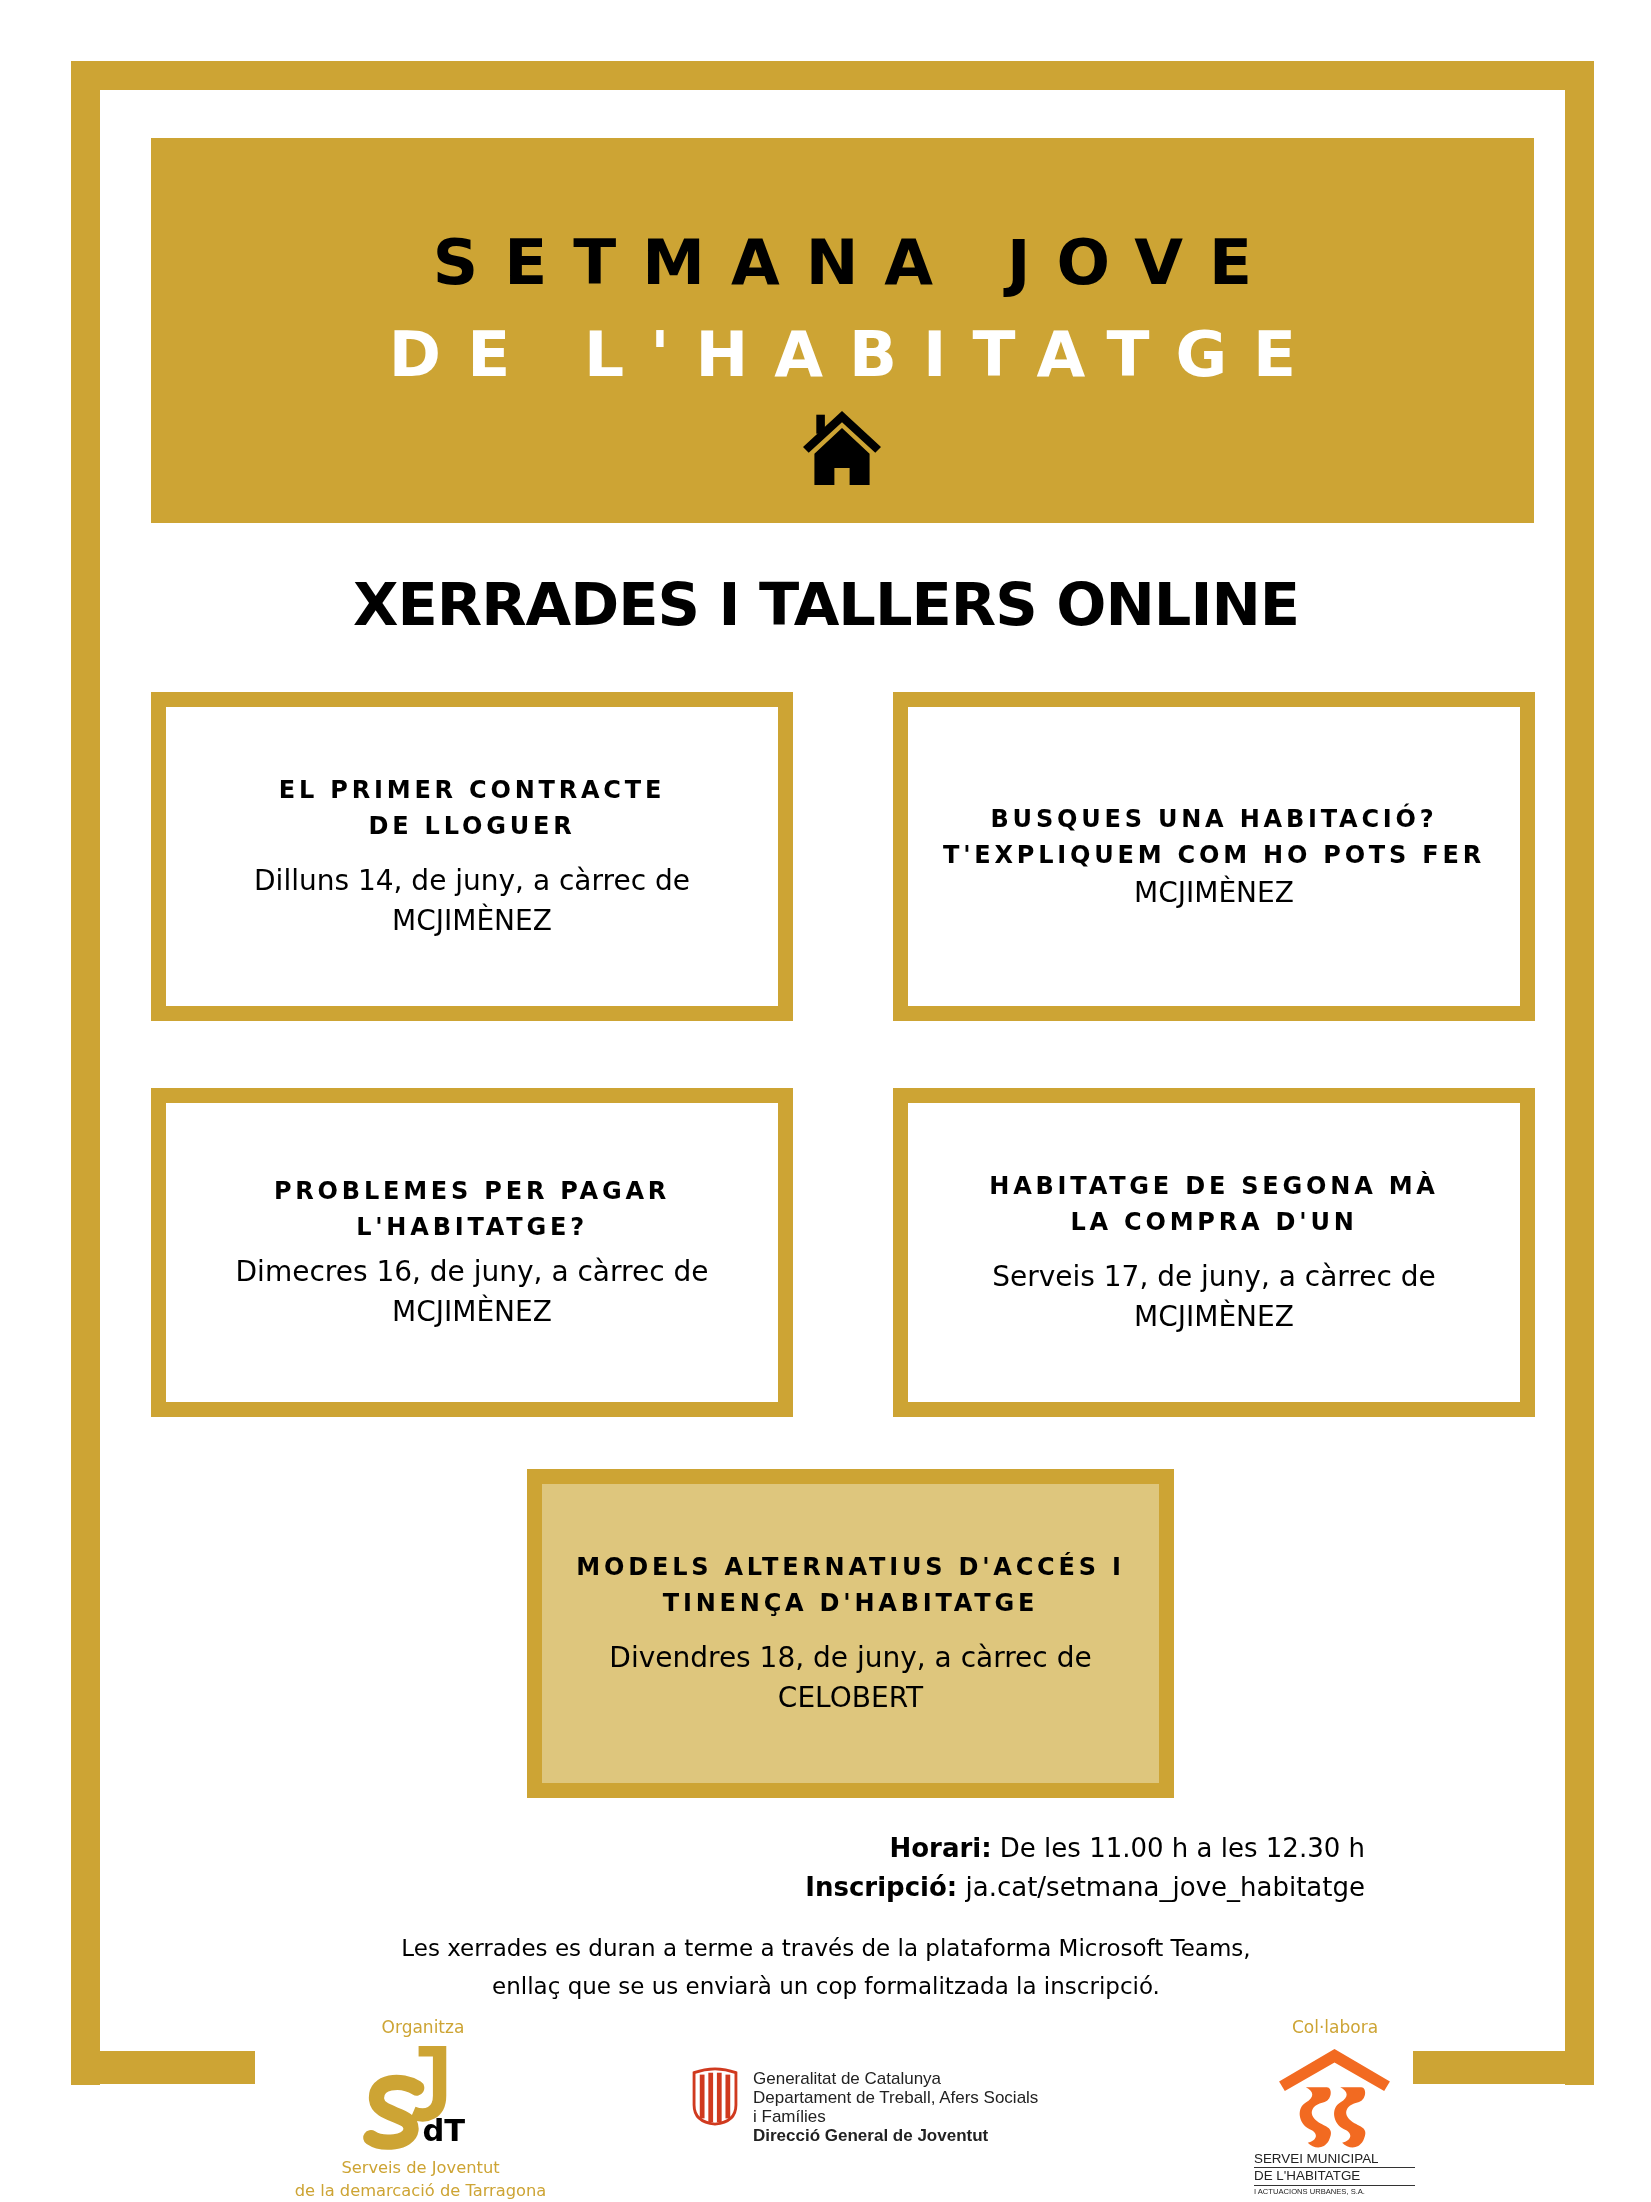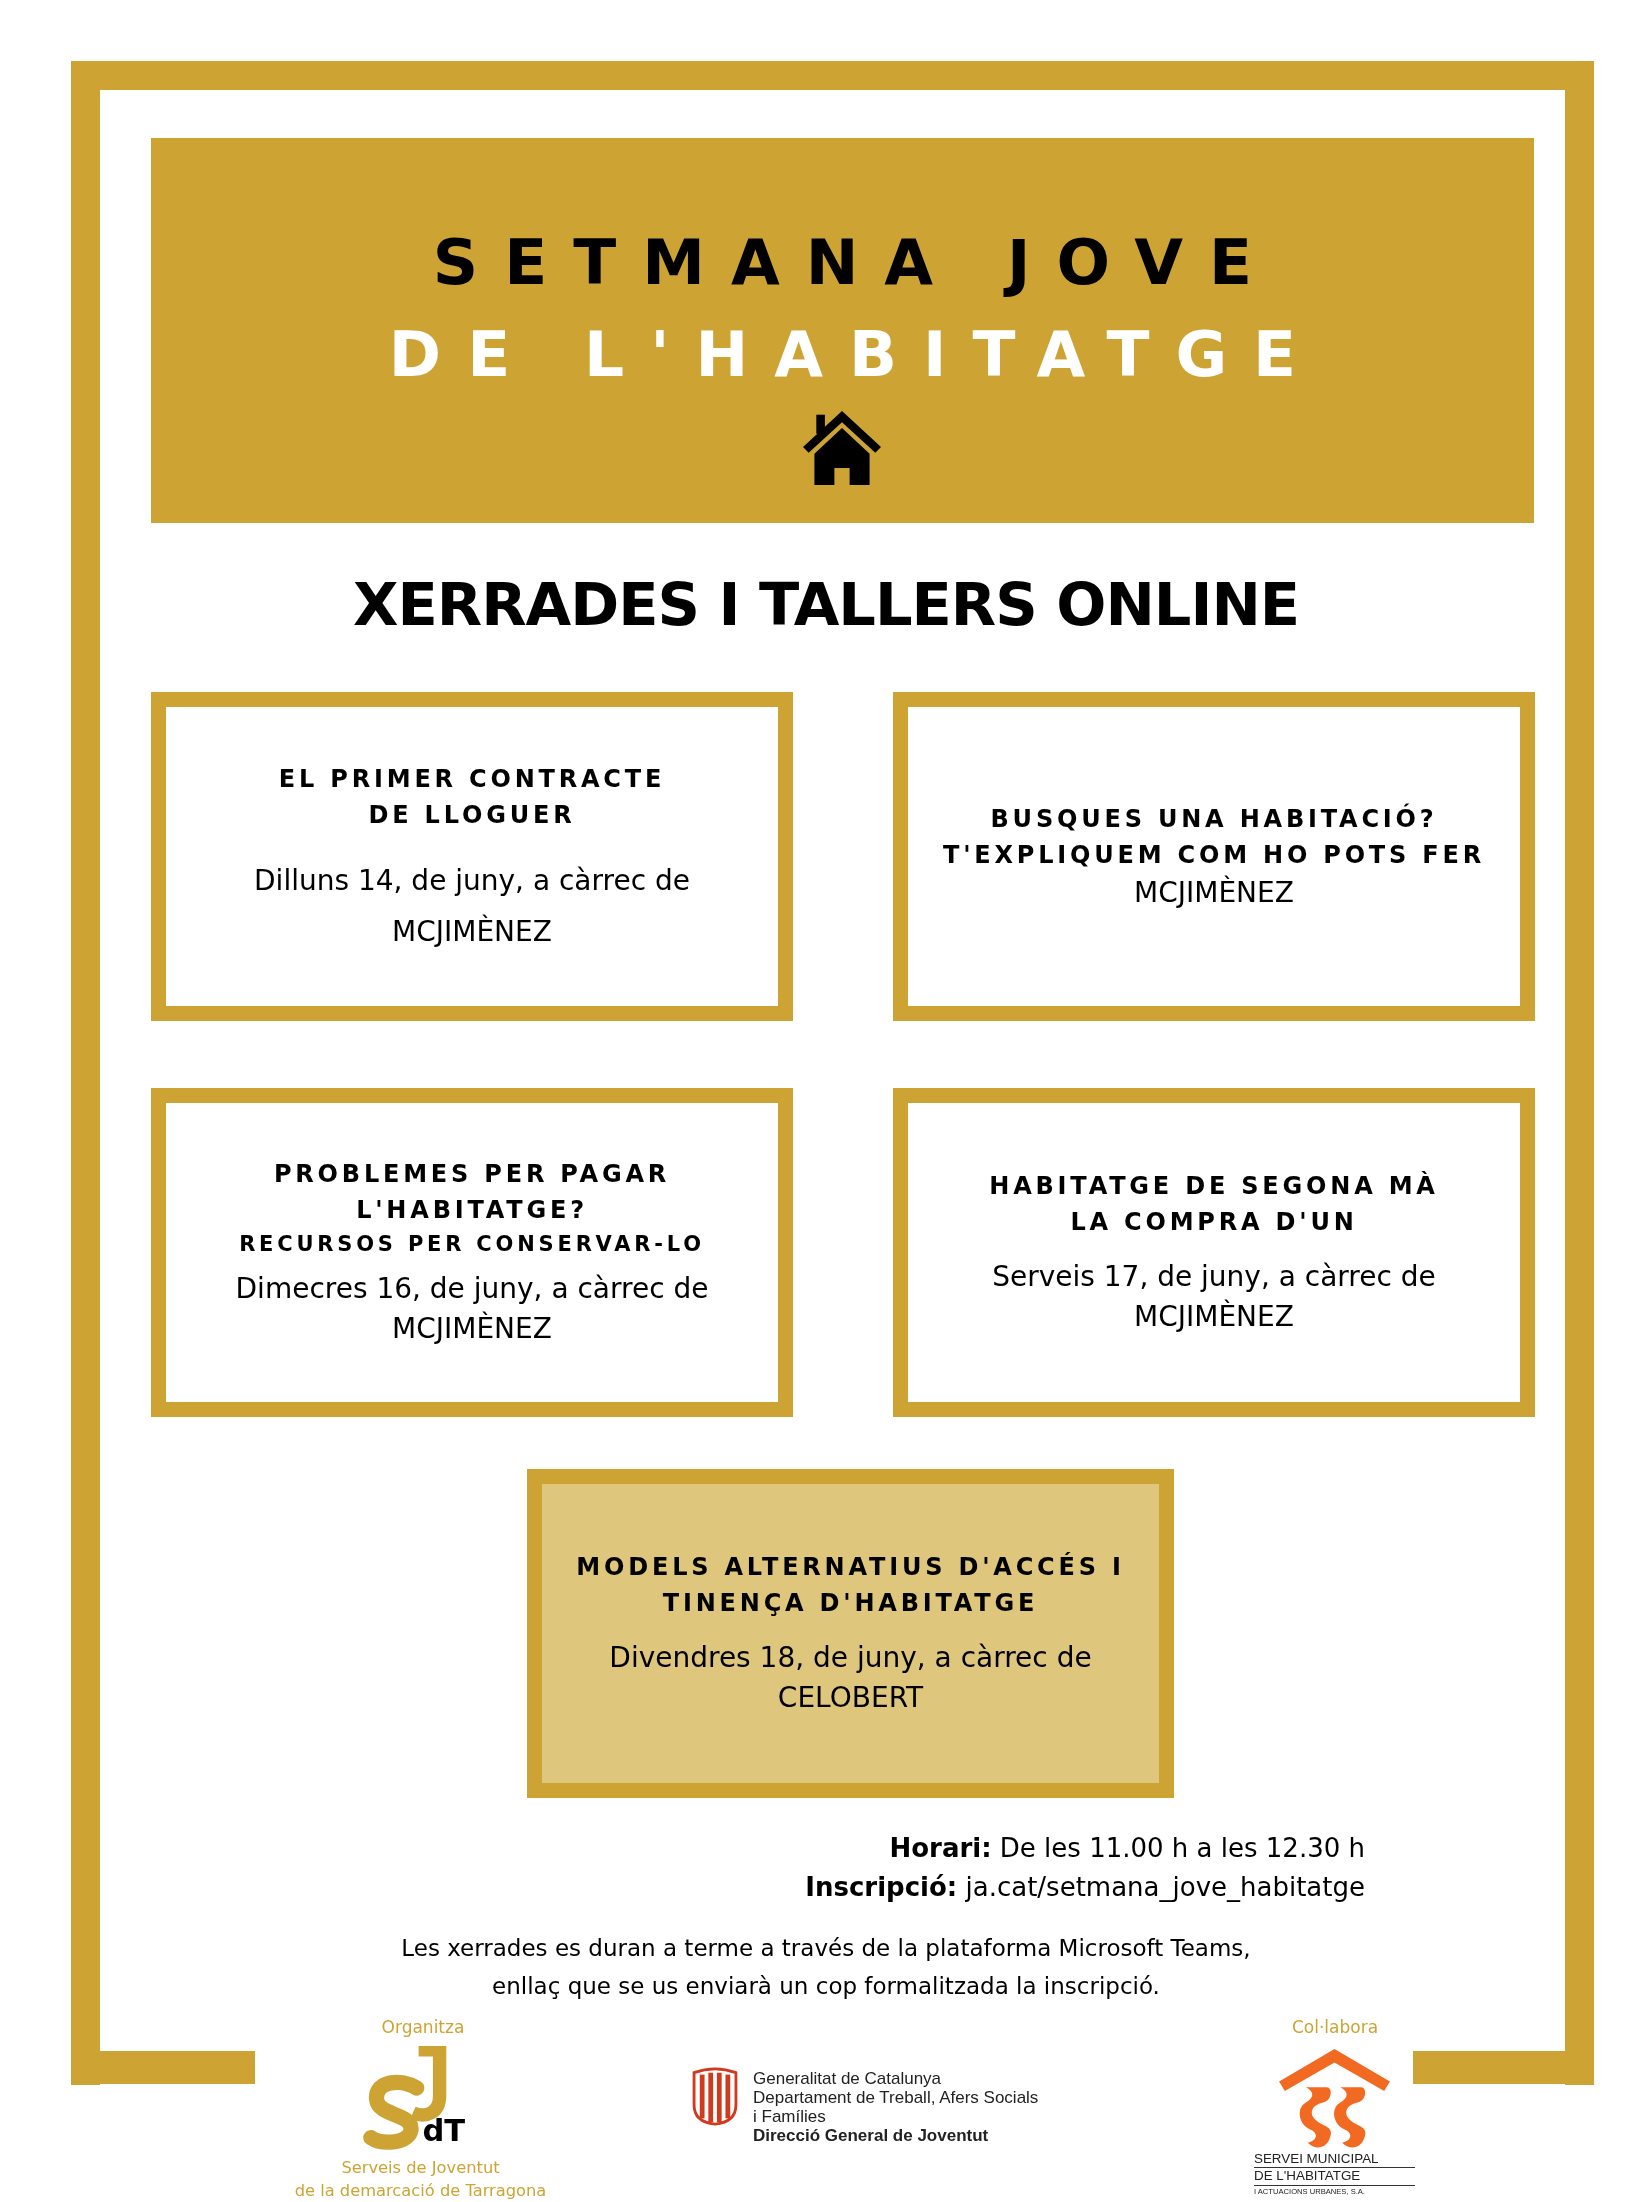--- a/index.html
+++ b/index.html
@@ -18,21 +18,21 @@
   .title1 { top:88px; color:#000; }
   .title2 { top:180px; color:#fff; }
   .house { position:absolute; left:650px; top:271px; width:82px; height:78px; }
   .subtitle { left:0; width:1652px; top:570px; text-align:center; font-family:"DejaVu Sans", sans-serif; font-weight:bold; font-size:59px; letter-spacing:-1px; }
   
   .card { position:absolute; box-sizing:border-box; border:15.3px solid #CDA434; background:#fff; text-align:center; display:flex; flex-direction:column; align-items:center; justify-content:center; }
   .card-title { font-family:"DejaVu Sans", sans-serif; font-weight:bold; font-size:24px; letter-spacing:3.8px; line-height:36px; }
   .card-title-sm { font-family:"DejaVu Sans", sans-serif; font-weight:bold; font-size:21px; letter-spacing:3.8px; line-height:32.5px; }
   .card-date { font-family:"DejaVu Sans", sans-serif; font-size:28px; margin-top:17px; line-height:40px; }
   .card-host { font-family:"DejaVu Sans", sans-serif; font-size:28px; line-height:40px; }
-  .c1 { left:151px; top:692px; width:642px; height:329px;gap:11px; }
+  .c1 { left:151px; top:692px; width:642px; height:329px; }
   .c2 { left:893px; top:692px; width:642px; height:329px; }
   .c3 { left:151px; top:1088px; width:642px; height:329px; }
   .c4 { left:893px; top:1088px; width:642px; height:329px; }
   .c5 { left:527px; top:1469px; width:647px; height:329px; background:#DEC67D; }
   
   .info { left:0; width:1327px; text-align:right; font-family:"DejaVu Sans", sans-serif; font-size:26px;padding-left:38px; }
   .info b { font-weight:bold; }
   .horari { top:1833px; }
   .inscripcio { top:1872px; }
   .para { left:0; width:1652px; text-align:center; top:1929px; font-family:"DejaVu Sans", sans-serif; font-size:23px; line-height:38px; }
@@ -87,21 +87,20 @@
     <div>T'EXPLIQUEM COM HO POTS FER</div>
   </div>
   <div class="card-host">MCJIMÈNEZ</div>
 </div>
 
 <div class="card c3">
   <div class="card-title">
     <div>PROBLEMES PER PAGAR</div>
     <div>L'HABITATGE?</div>
   </div>
-  <div class="card-title-sm">RECURSOS PER CONSERVAR-LO</div>
   <div class="card-date" style="margin-top:7.6px">Dimecres 16, de juny, a càrrec de</div>
   <div class="card-host">MCJIMÈNEZ</div>
 </div>
 
 <div class="card c4">
   <div class="card-title">
     <div>HABITATGE DE SEGONA MÀ</div>
     <div>LA COMPRA D'UN</div>
   </div>
   <div class="card-date">Serveis 17, de juny, a càrrec de</div>

